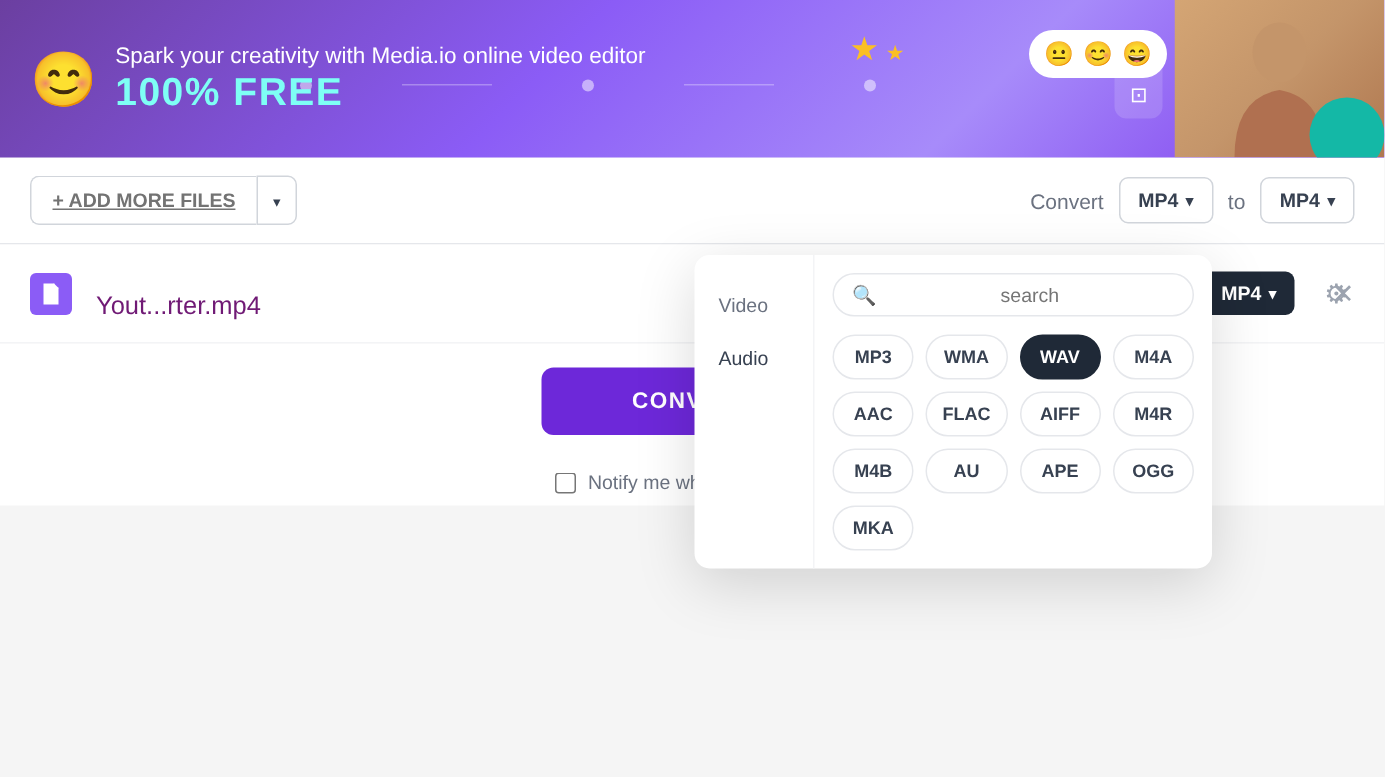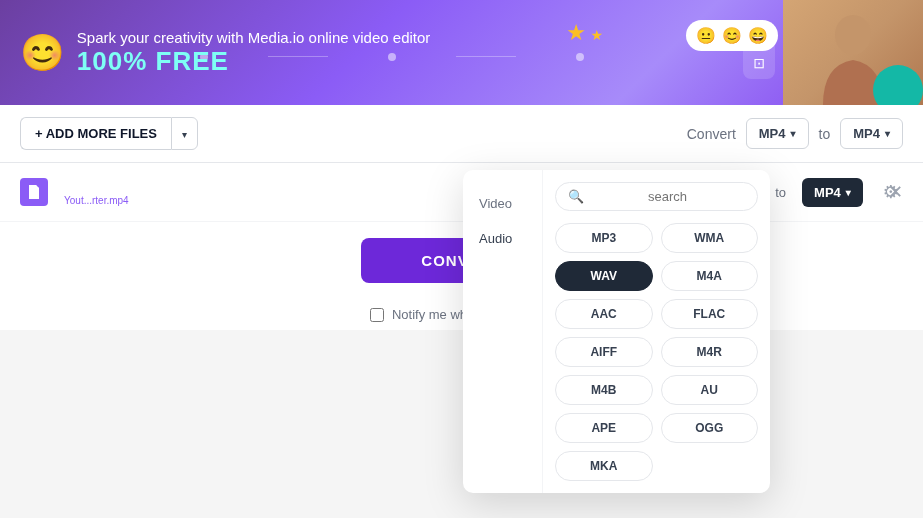--- a/index.html
+++ b/index.html
@@ -118,25 +118,26 @@
     }
     .toolbar-left { display: flex; align-items: center; gap: 0; }
     .btn-add {
       background: white;
       border: 1px solid #d1d5db;
       border-right: none;
       border-radius: 6px 0 0 6px;
       padding: 8px 14px;
       font-size: 13px;
       font-weight: 600;
-      color: #0f172a;
+      color: #737373;
       cursor: pointer;
       display: flex;
       align-items: center;
       gap: 6px;
+      text-decoration: underline;
     }
     .btn-add-dropdown {
       background: white;
       border: 1px solid #d1d5db;
       border-radius: 0 6px 6px 0;
       padding: 8px 10px;
       cursor: pointer;
       color: #374151;
     }
     .toolbar-right { display: flex; align-items: center; gap: 10px; }
@@ -169,21 +170,21 @@
     .file-icon {
       width: 28px;
       height: 28px;
       background: #8b5cf6;
       border-radius: 4px;
       display: flex;
       align-items: center;
       justify-content: center;
     }
     .file-icon svg { width: 16px; height: 16px; }
-    .file-name { font-size: 10px; color: #8b5cf6; flex: 1; min-width: 0; margin-top: 17px; }
+    .file-name { font-size: 17px; color: #701a75; flex: 1; min-width: 0; margin-top: 17px; }
     .file-size { font-size: 13px; color: #6b7280; margin-right: 16px; }
     .to-text { font-size: 13px; color: #6b7280; }
     .format-pill {
       background: #1f2937;
       color: white;
       border: none;
       border-radius: 6px;
       padding: 7px 12px;
       font-size: 13px;
       font-weight: 600;
@@ -208,21 +209,21 @@
       cursor: pointer;
       color: #9ca3af;
       font-size: 18px;
     }
 
     
     .dropdown-panel {
       position: absolute;
       top: 170px;
       left: 463px;
-      width: 307px;
+      width: 345px;
       background: white;
       border-radius: 10px;
       box-shadow: 0 10px 40px rgba(0,0,0,0.15);
       z-index: 100;
       display: flex;
       overflow: visible;
     }
     .dropdown-sidebar {
       width: 80px;
       padding: 16px 0;
@@ -252,21 +253,21 @@
       border: none;
       outline: none;
       font-size: 13px;
       color: #9ca3af;
       background: transparent;
       width: 100%;
       text-align: center;
     }
     .format-grid {
       display: grid;
-      grid-template-columns: repeat(2, 1fr);
+      grid-template-columns: repeat(4, 1fr);
       gap: 8px;
     }
     .fmt-btn {
       border: 1px solid #e5e7eb;
       border-radius: 20px;
       padding: 7px 6px;
       font-size: 12px;
       font-weight: 600;
       color: #374151;
       background: white;

